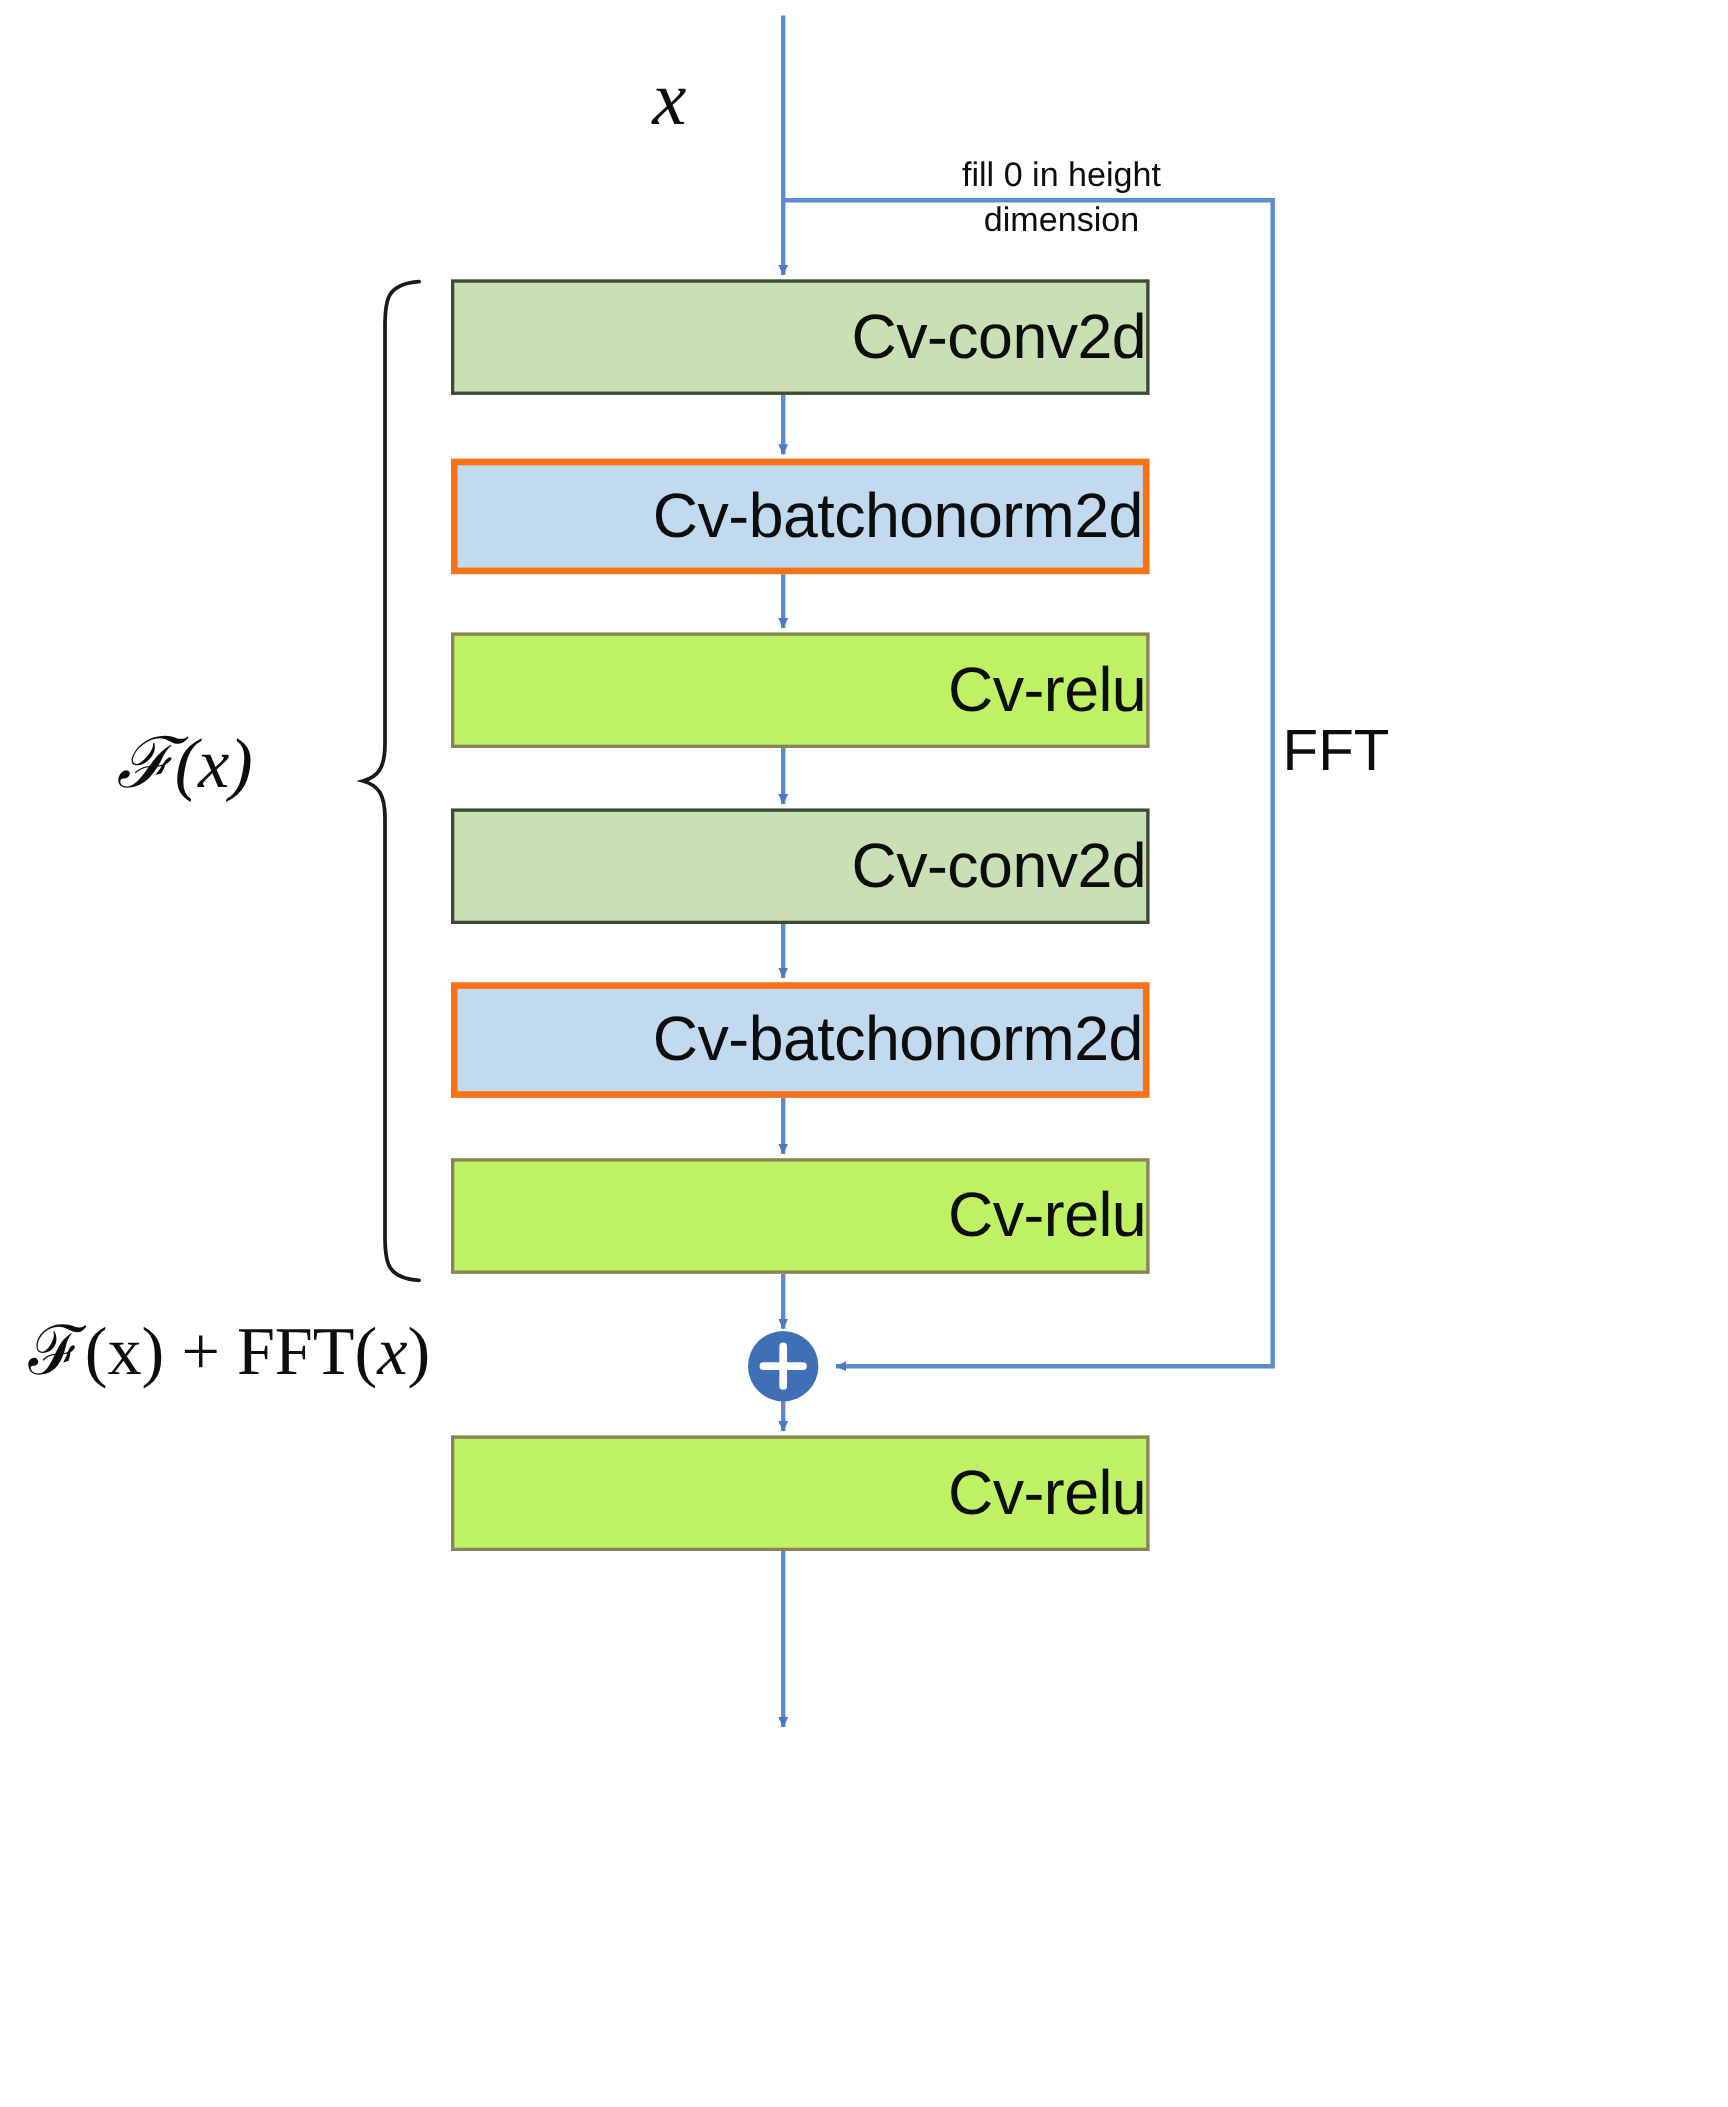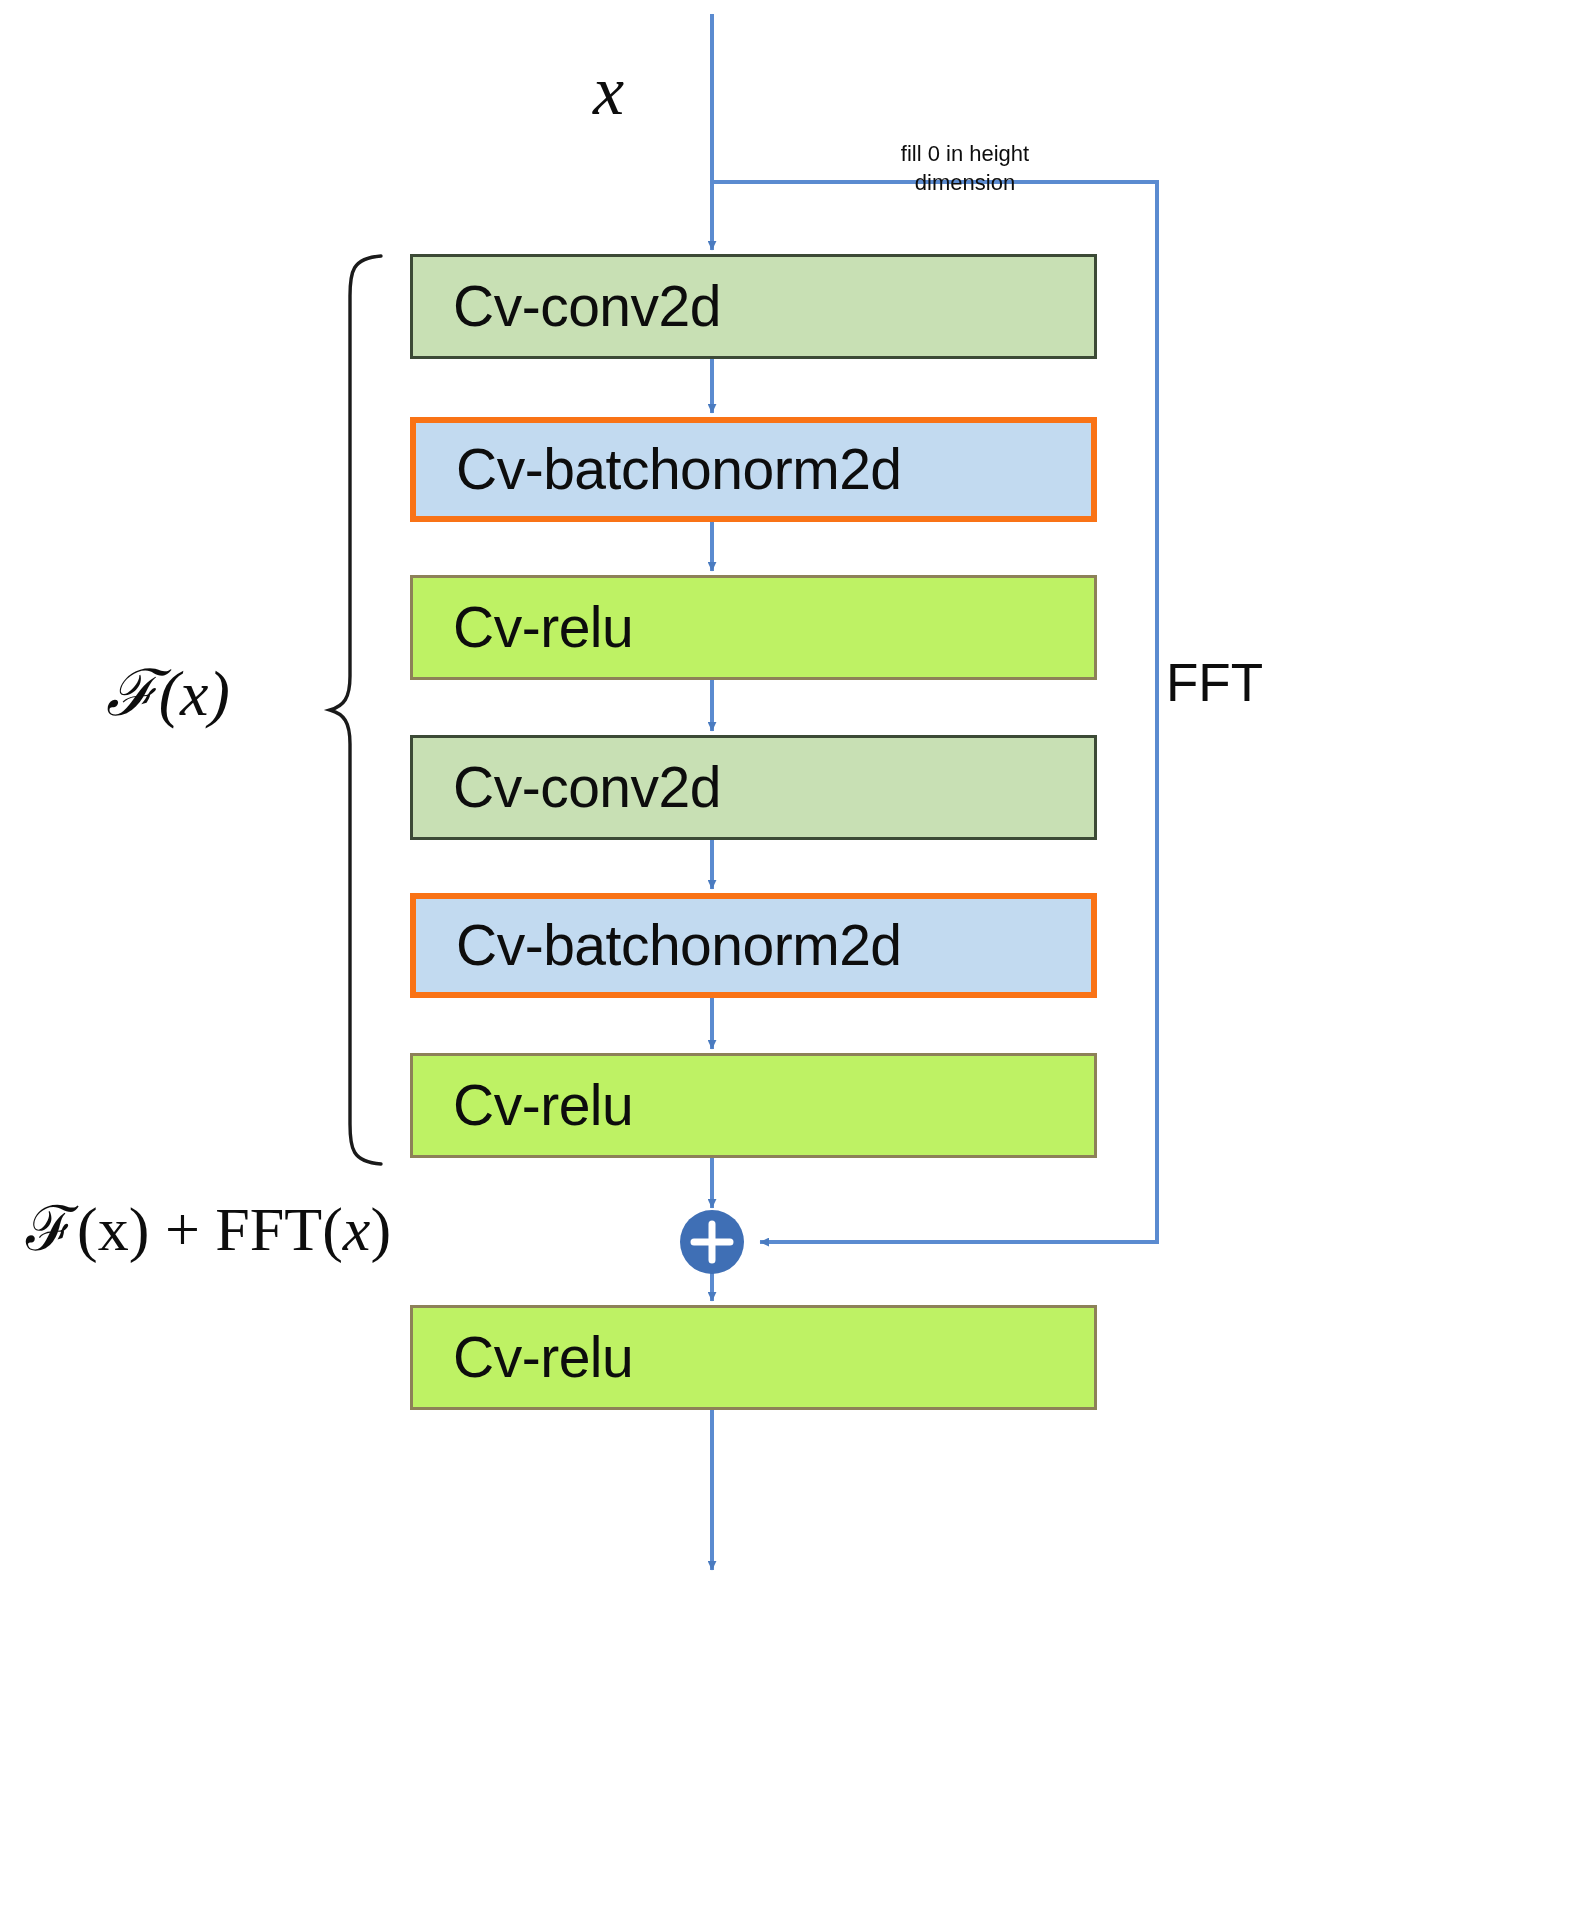--- a/index.html
+++ b/index.html
@@ -25,32 +25,31 @@
     left: 0;
     top: 0;
     width: 1571px;
     height: 1915px;
     pointer-events: none;
   }
   
   .node {
     position: absolute;
     left: 410px;
-    width: 687px;
+    width: 635px;
     height: 105px;
     box-sizing: border-box;
     display: flex;
     align-items: center;
-    justify-content: flex-start;
+    justify-content: flex-end;
     font-size: 57px;
     line-height: 1;
     letter-spacing: -0.5px;
     color: #0d0d0d;
     white-space: nowrap;
-    padding-left: 40px;
   }
   .node.green {
     background: #c8e0b4;
     border: 3px solid #3c4a36;
   }
   .node.blue {
     background: #c2daf0;
     border: 6px solid #f97316;
   }
   .node.yellow {
@@ -78,21 +77,21 @@
     font-family: "Liberation Serif", serif;
     font-style: italic;
     font-size: 70px;
     line-height: 1;
   }
   #label-fill-zero {
     left: 830px;
     top: 139px;
     width: 270px;
     text-align: center;
-    font-size: 22px;
+    font-size: 31px;
     line-height: 1.32;
     white-space: normal;
   }
   #label-fft {
     left: 1166px;
     top: 656px;
     font-size: 53px;
     line-height: 1;
   }
   #label-fx {

